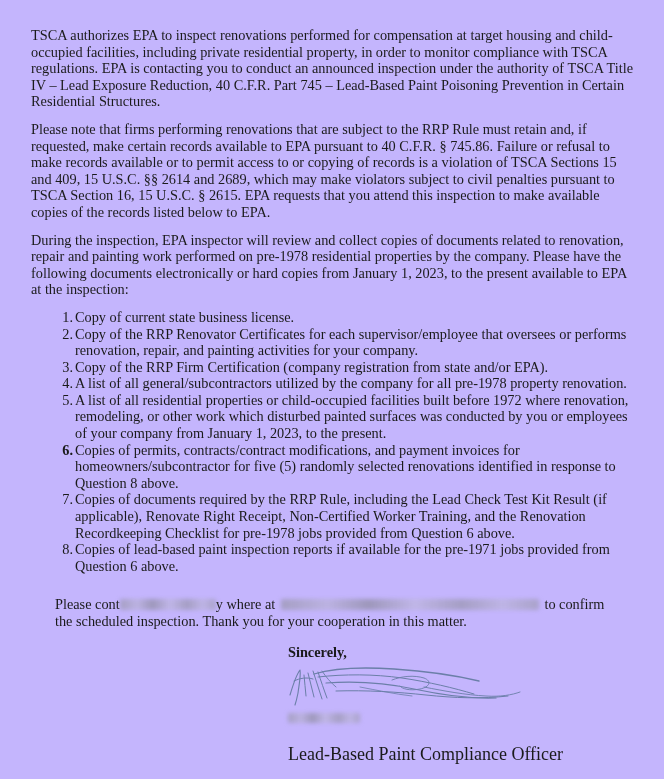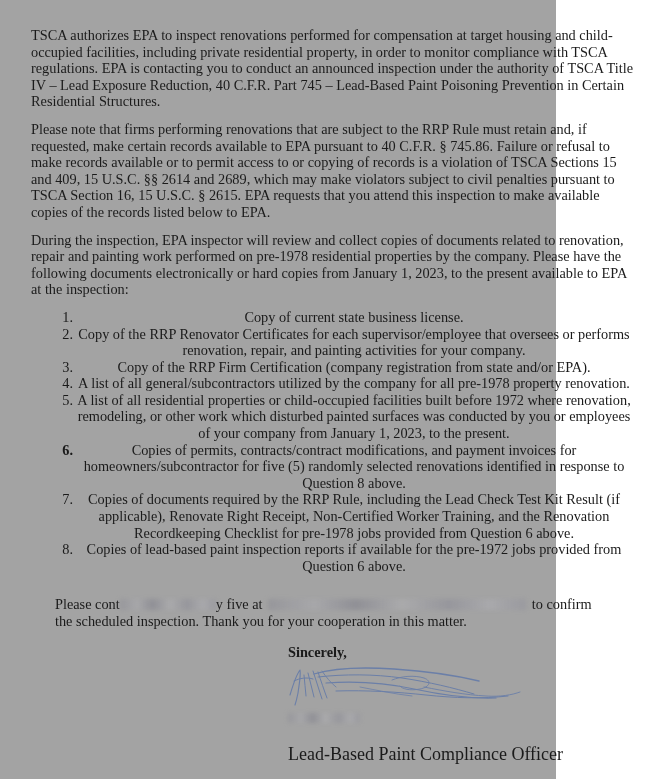--- a/index.html
+++ b/index.html
@@ -12,23 +12,23 @@
     height: 779px;
     position: relative;
     overflow: hidden;
     font-family: "Liberation Serif", "DejaVu Serif", serif;
     color: #1a1a1a;
     -webkit-font-smoothing: antialiased;
   }
   .page {
     position: absolute;
     left: 0; top: 0;
-    width: 556px;
+    width: 664px;
     height: 779px;
-    background: #a3a3a3;
+    background: #c4b5fd;
   }
   .body-col {
     position: absolute;
     left: 31px;
     top: 27px;
     width: 602px;
   }
   p.para {
     margin: 0 0 11px 0;
     font-size: 14.3px;
@@ -52,21 +52,21 @@
     margin-bottom: 0px;
   }
   ol.doc-list > li .num {
     position: absolute;
     left: 20px;
     top: 0;
     width: 22px;
     text-align: right;
   }
   ol.doc-list > li .num.bold { font-weight: bold; }
-  ol.doc-list > li .li-text { display: block; text-align: center; }
+  ol.doc-list > li .li-text { display: block; }
 
   .closing-block {
     position: absolute;
     left: 55px;
     top: 596px;
     width: 578px;
     font-size: 14.3px;
     line-height: 16.6px;
   }
   .closing-block p { margin: 0; }
@@ -154,28 +154,28 @@
         <li>
           <span class="num bold">6.</span>
           <span class="li-text"><span>Copies of permits, contracts/contract modifications, and payment invoices for homeowners/subcontractor for </span><b>five (5) randomly selected renovations</b><span> identified in response to </span><b>Question 8 above.</b></span>
         </li>
         <li>
           <span class="num">7.</span>
           <span class="li-text"><span>Copies of documents required by the RRP Rule, including the Lead Check Test Kit Result (if applicable), Renovate Right Receipt, Non-Certified Worker Training, and the Renovation Recordkeeping Checklist for pre-1978 jobs provided from </span><b>Question 6 above.</b></span>
         </li>
         <li>
           <span class="num">8.</span>
-          <span class="li-text"><span>Copies of lead-based paint inspection reports if available for the pre-1972 jobs provided from </span><b>Question 6 above.</b></span>
+          <span class="li-text"><span>Copies of lead-based paint inspection reports if available for the pre-1971 jobs provided from </span><b>Question 6 above.</b></span>
         </li>
       </ol>
 
   </div>
 
   <div class="closing-block">
-    <p><span>Please cont</span><span class="redact name-inline"></span><span>y five at </span><span class="redact email-inline"></span><span> to confirm</span></p>
+    <p><span>Please cont</span><span class="redact name-inline"></span><span>y where at </span><span class="redact email-inline"></span><span> to confirm</span></p>
     <p>the scheduled inspection.  Thank you for your cooperation in this matter.</p>
   </div>
 
   <div class="sign-block">
     <p class="sincerely">Sincerely,</p>
 
     <svg class="signature-svg" width="250" height="42" viewBox="0 0 250 42">
       <g fill="none" stroke="#6b7fa8" stroke-linecap="round" stroke-linejoin="round">
         <path d="M16 30 C19 20, 22 10, 26 5 C27 11, 25 20, 24 28 C23 33, 22 37, 21 40" stroke-width="1.1"></path>
         <path d="M20 16 C26 13, 33 12, 39 14" stroke-width="1"></path>

